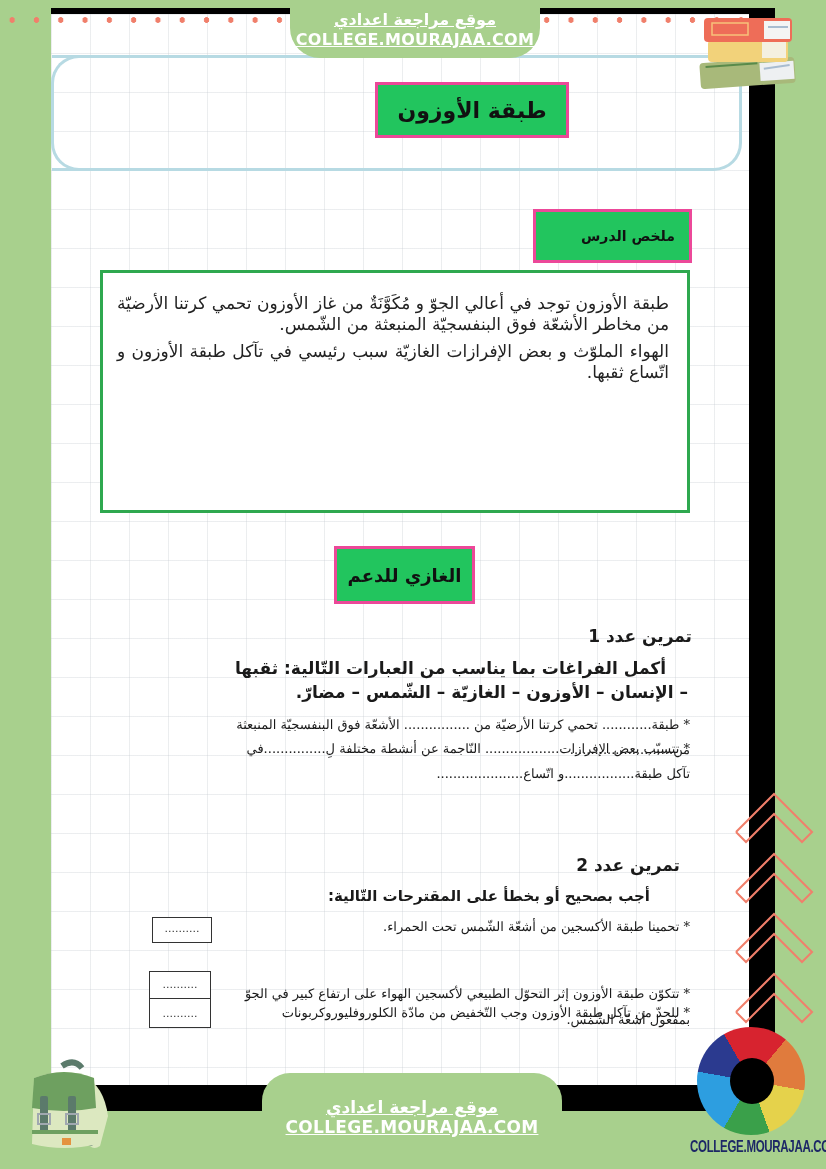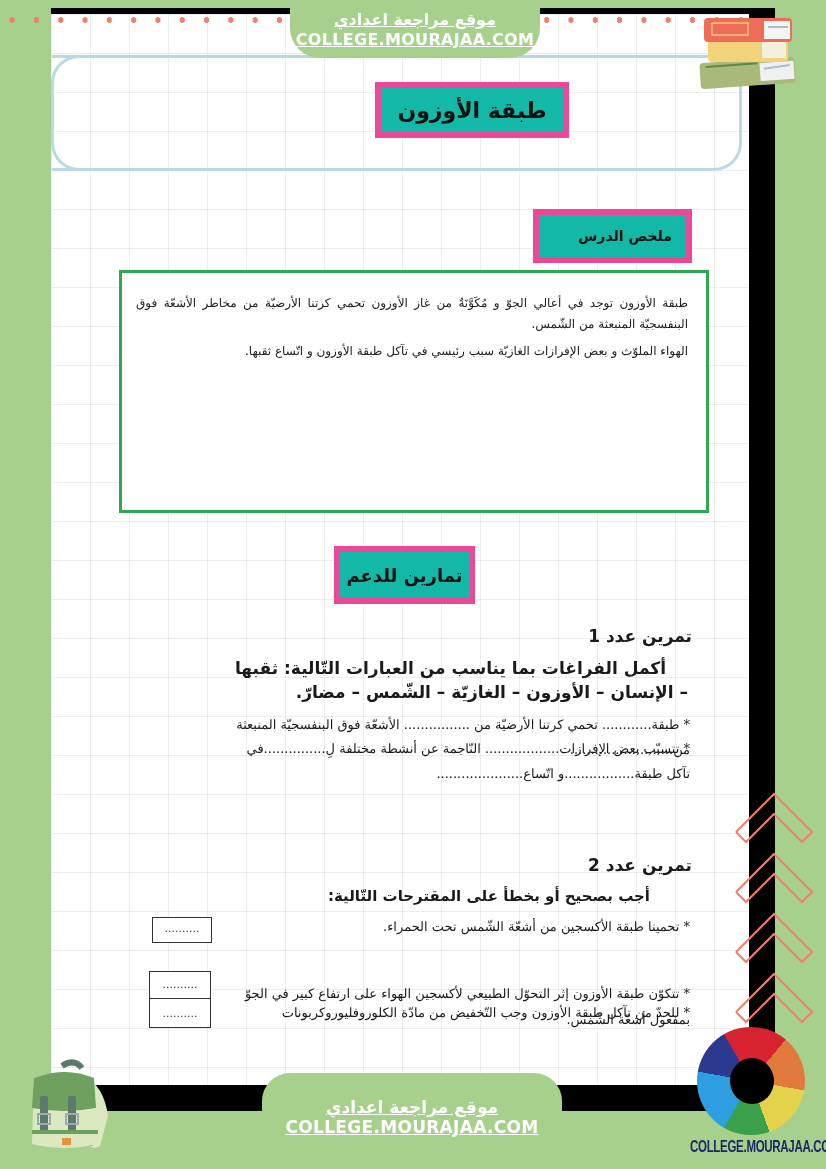--- a/index.html
+++ b/index.html
@@ -52,33 +52,33 @@
     background:#a8d08d; border-radius:28px 28px 0 0;
     color:#fff; text-align:center; font-weight:bold;
   }
   .site-ar { display:block; font-size:16px; text-decoration:underline; line-height:20px; direction:rtl; }
   .site-en { display:block; font-size:16px; text-decoration:underline; line-height:20px; letter-spacing:0.3px; }
   .header-tab .site-ar { margin-top:10px; }
   .footer-tab .site-ar { margin-top:24px; font-size:17px; }
   .footer-tab .site-en { font-size:17px; }
 
   .boxed-title {
-    position:absolute; border:6px solid #ec4899; background:#14b8a6;
+    position:absolute; border:3px solid #ec4899; background:#22c55e;
     display:flex; align-items:center; justify-content:center;
     font-weight:bold; color:#111; direction:rtl; box-sizing:border-box;
   }
   .main-title { left:375px; top:82px; width:194px; height:56px; font-size:22px; }
   .summary-title { left:533px; top:209px; width:159px; height:54px; font-size:14px; justify-content:flex-start; padding-right:14px; }
   .exercises-title { left:334px; top:546px; width:141px; height:58px; font-size:18px; }
 
   .summary-box {
     position:absolute; left:100px; top:270px; width:590px; height:243px;
     border:3px solid #2fa84f; box-sizing:border-box; background:#fff;
     direction:rtl; text-align:justify; padding:20px 18px 0 14px;
-    font-family:"DejaVu Serif", serif; font-size:12px; line-height:21px; color:#222;margin-left:19px;
+    font-family:"DejaVu Serif", serif; font-size:17px; line-height:21px; color:#222;
   }
   .summary-box p { margin:0 0 6px 0; }
 
   .ex { position:absolute; direction:rtl; color:#1a1a1a; }
   .ex-head { font-weight:bold; font-size:17px; }
   .ex-instr { font-weight:bold; font-size:17px; line-height:24px; }
   .ex-line { font-family:"DejaVu Serif", serif; font-size:13px; line-height:25px; }
 
   .answer-box {
     position:absolute; border:1.5px solid #333; background:#fff;
@@ -133,28 +133,28 @@
 </svg>
 
 <div class="boxed-title main-title">طبقة الأوزون</div>
 
 <div class="boxed-title summary-title">ملخص الدرس</div>
 <div class="summary-box">
   <p>طبقة الأوزون توجد في أعالي الجوّ و مُكَوَّنَةٌ من غاز الأوزون تحمي كرتنا الأرضيّة من مخاطر الأشعّة فوق البنفسجيّة المنبعثة من الشّمس.</p>
   <p>الهواء الملوّث و بعض الإفرازات الغازيّة سبب رئيسي في تآكل طبقة الأوزون و اتّساع ثقبها.</p>
 </div>
 
-<div class="boxed-title exercises-title">تمارين للدعم</div>
+<div class="boxed-title exercises-title">الغازي للدعم</div>
 
 <div class="ex ex-head" style="left:560px;top:626px;width:132px;">تمرين عدد 1</div>
 <div class="ex ex-instr" style="left:228px;top:656px;width:460px;text-indent:22px;">أكمل الفراغات بما يناسب من العبارات التّالية: ثقبها – الإنسان – الأوزون – الغازيّة – الشّمس – مضارّ.</div>
 <div class="ex ex-line" style="left:232px;top:712px;width:458px;">* طبقة............ تحمي كرتنا الأرضيّة من ................ الأشعّة فوق البنفسجيّة المنبعثة من.........................</div>
 <div class="ex ex-line" style="left:232px;top:736px;width:458px;">* تتسبّب بعض الإفرازات.................. النّاجمة عن أنشطة مختلفة لِ...............في تآكل طبقة.................و اتّساع.....................</div>
 
-<div class="ex ex-head" style="left:574px;top:855px;width:132px;text-align:center;">تمرين عدد 2</div>
+<div class="ex ex-head" style="left:548px;top:855px;width:132px;">تمرين عدد 2</div>
 <div class="ex ex-instr" style="left:300px;top:884px;width:350px;font-size:15px;">أجب بصحيح أو بخطأ على المقترحات التّالية:</div>
 <div class="ex ex-line" style="left:230px;top:914px;width:460px;">* تحمينا طبقة الأكسجين من أشعّة الشّمس تحت الحمراء.</div>
 <div class="ex ex-line" style="left:230px;top:944px;width:460px;line-height:26px;margin-top:37px;">* تتكوّن طبقة الأوزون إثر التحوّل الطبيعي لأكسجين الهواء على ارتفاع كبير في الجوّ بمفعول أشعّة الشّمس.</div>
 <div class="ex ex-line" style="left:216px;top:1000px;width:474px;">* للحدّ من تآكل طبقة الأوزون وجب التّخفيض من مادّة الكلوروفليوروكربونات</div>
 
 <div class="answer-box" style="left:152px;top:917px;width:60px;height:26px;padding-top:4px;">..........</div>
 <div class="answer-box" style="left:149px;top:971px;width:62px;height:28px;padding-top:6px;">..........</div>
 <div class="answer-box" style="left:149px;top:998px;width:62px;height:30px;padding-top:8px;">..........</div>
 
 <svg style="position:absolute;left:732px;top:790px" width="90" height="250" viewBox="0 0 90 250">

